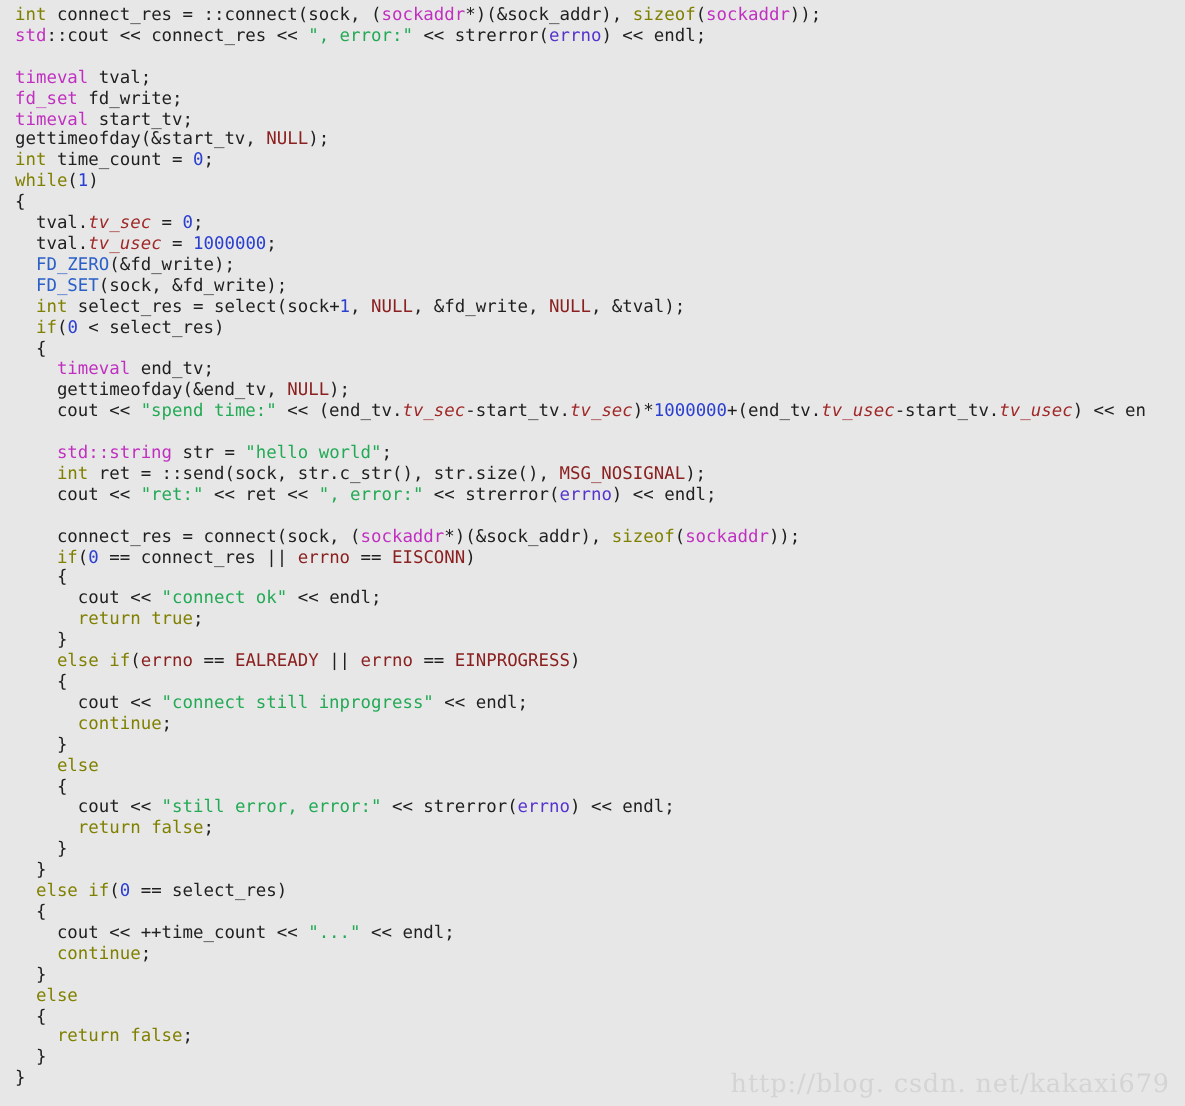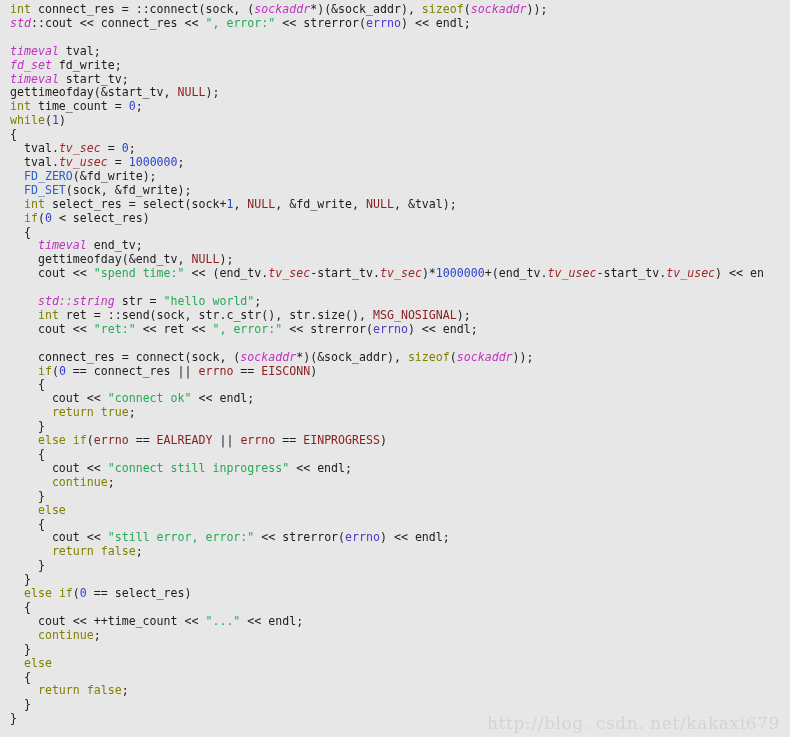--- a/index.html
+++ b/index.html
@@ -22,21 +22,21 @@
     width: 800px;
     font-size: 11.6px;
     line-height: 13.92px;
     white-space: pre;
     letter-spacing: 0px;
     -webkit-font-smoothing: antialiased;
   }
   .ln { display: block; height: 13.92px; }
   
   .kw   { color: #808000; }  
-  .typ  { color: #c030c0; font-style: italic; }  
+  .typ  { color: #c030c0; }  
   .mac  { color: #2b60c8; }  
   .con  { color: #8b2020; }  
   .mem  { color: #a02828; font-style: italic; }  
   .num  { color: #2b3fd0; }  
   .str  { color: #22aa55; }  
   .var  { color: #5533cc; }  
   .pln  { color: #202020; }  
 
   #watermark {
     position: absolute;

